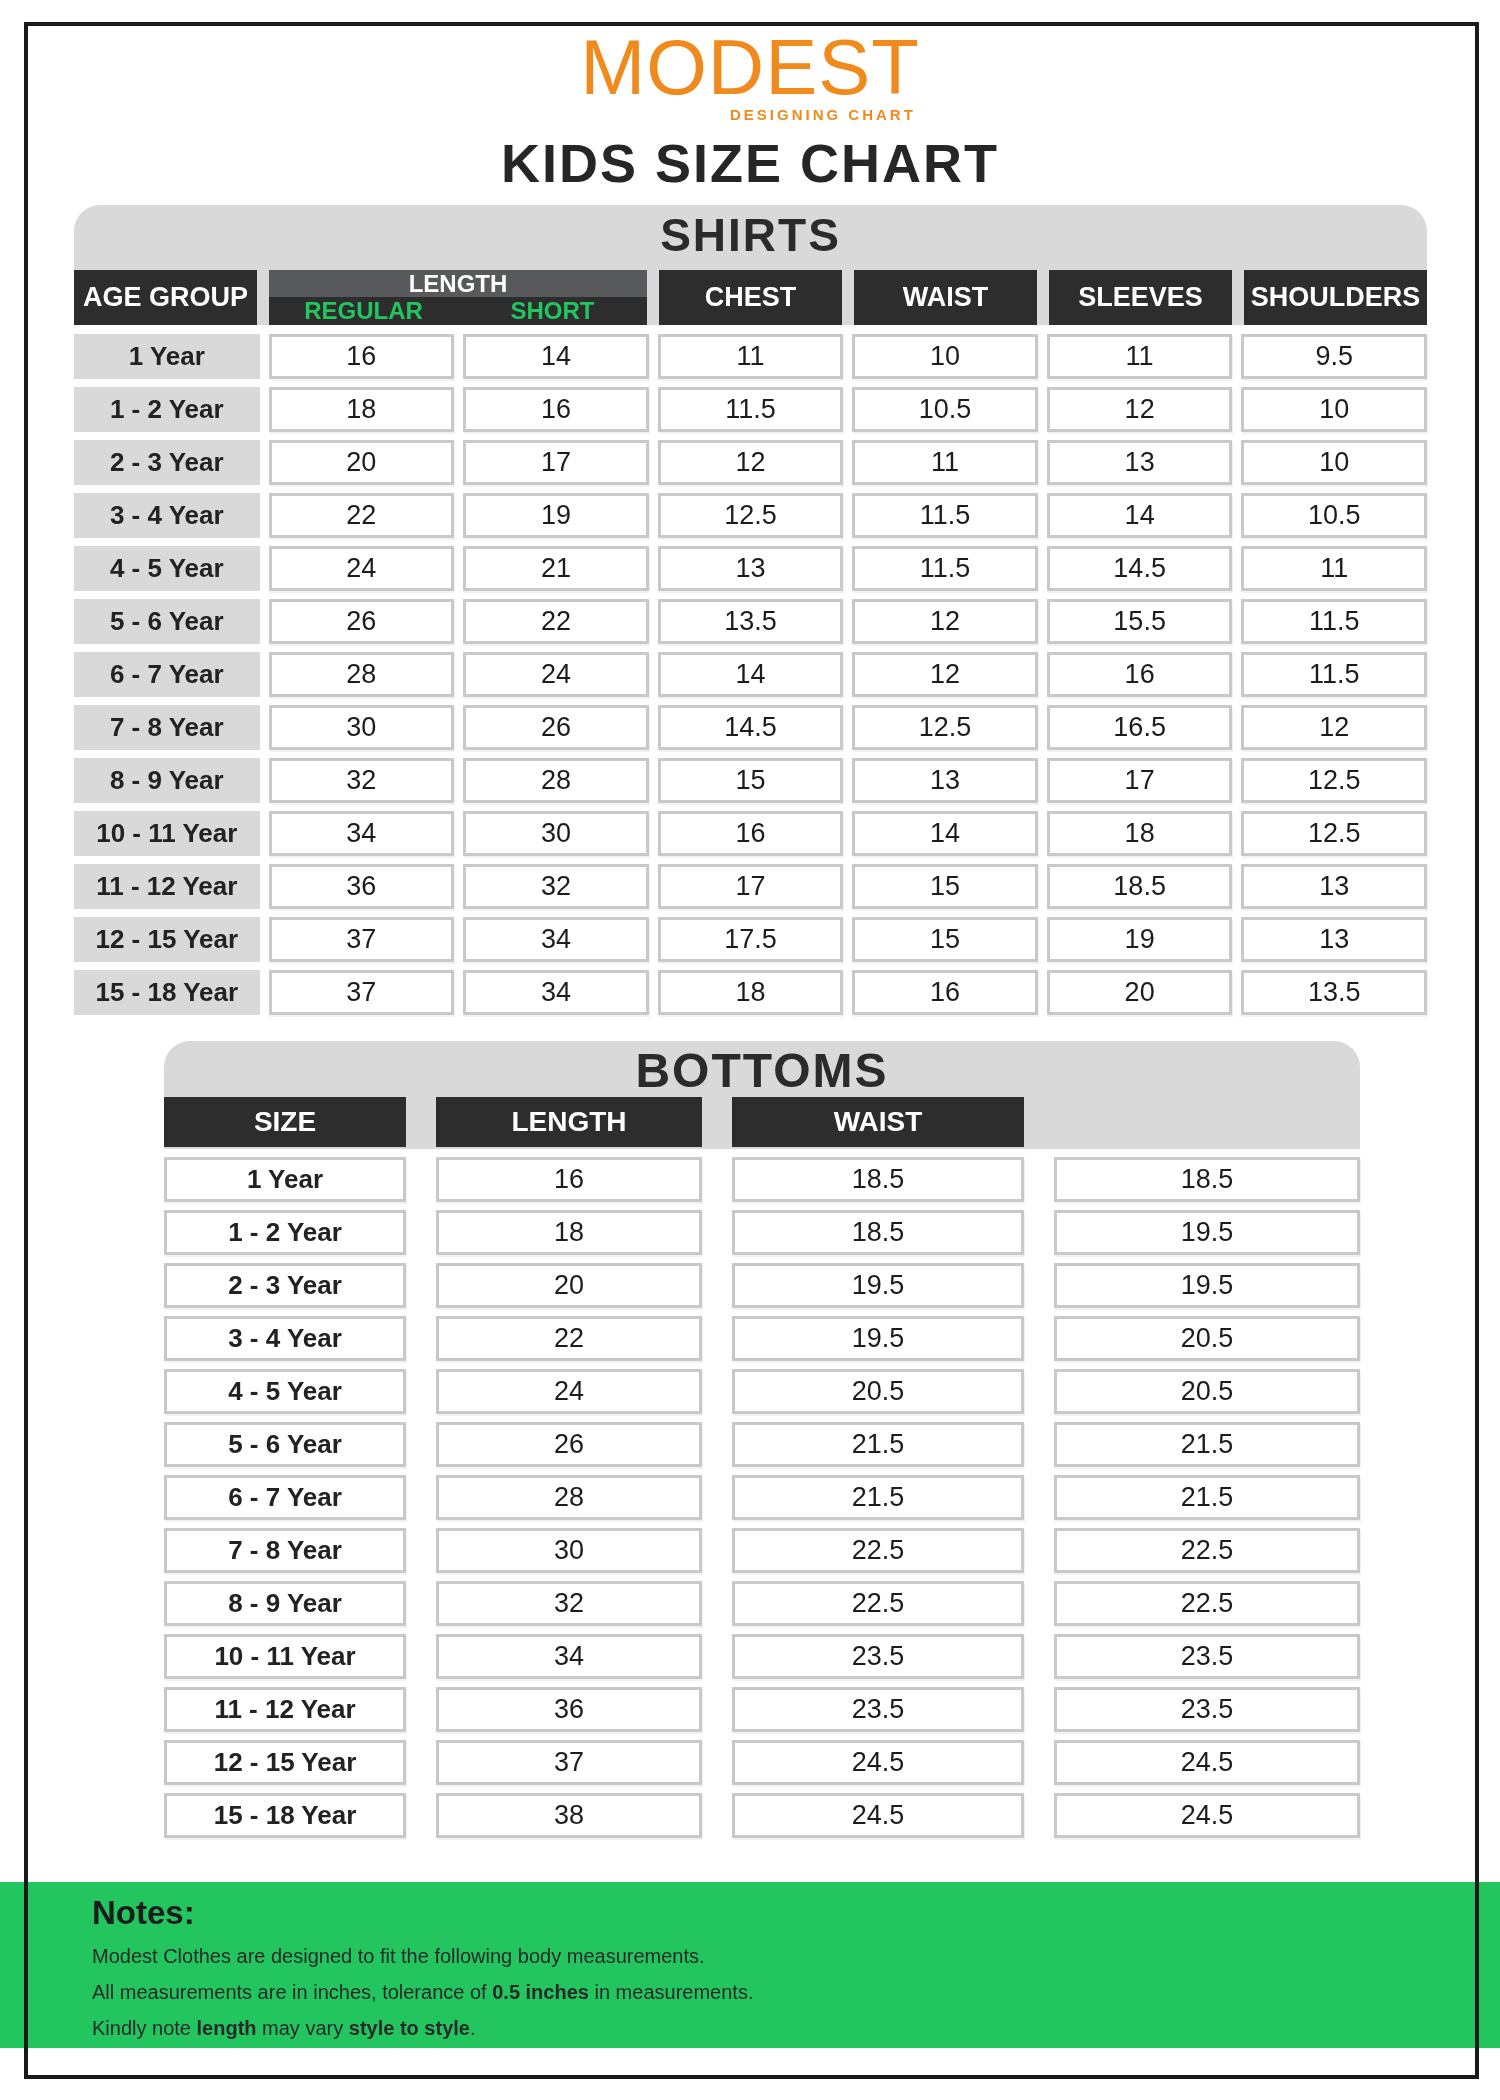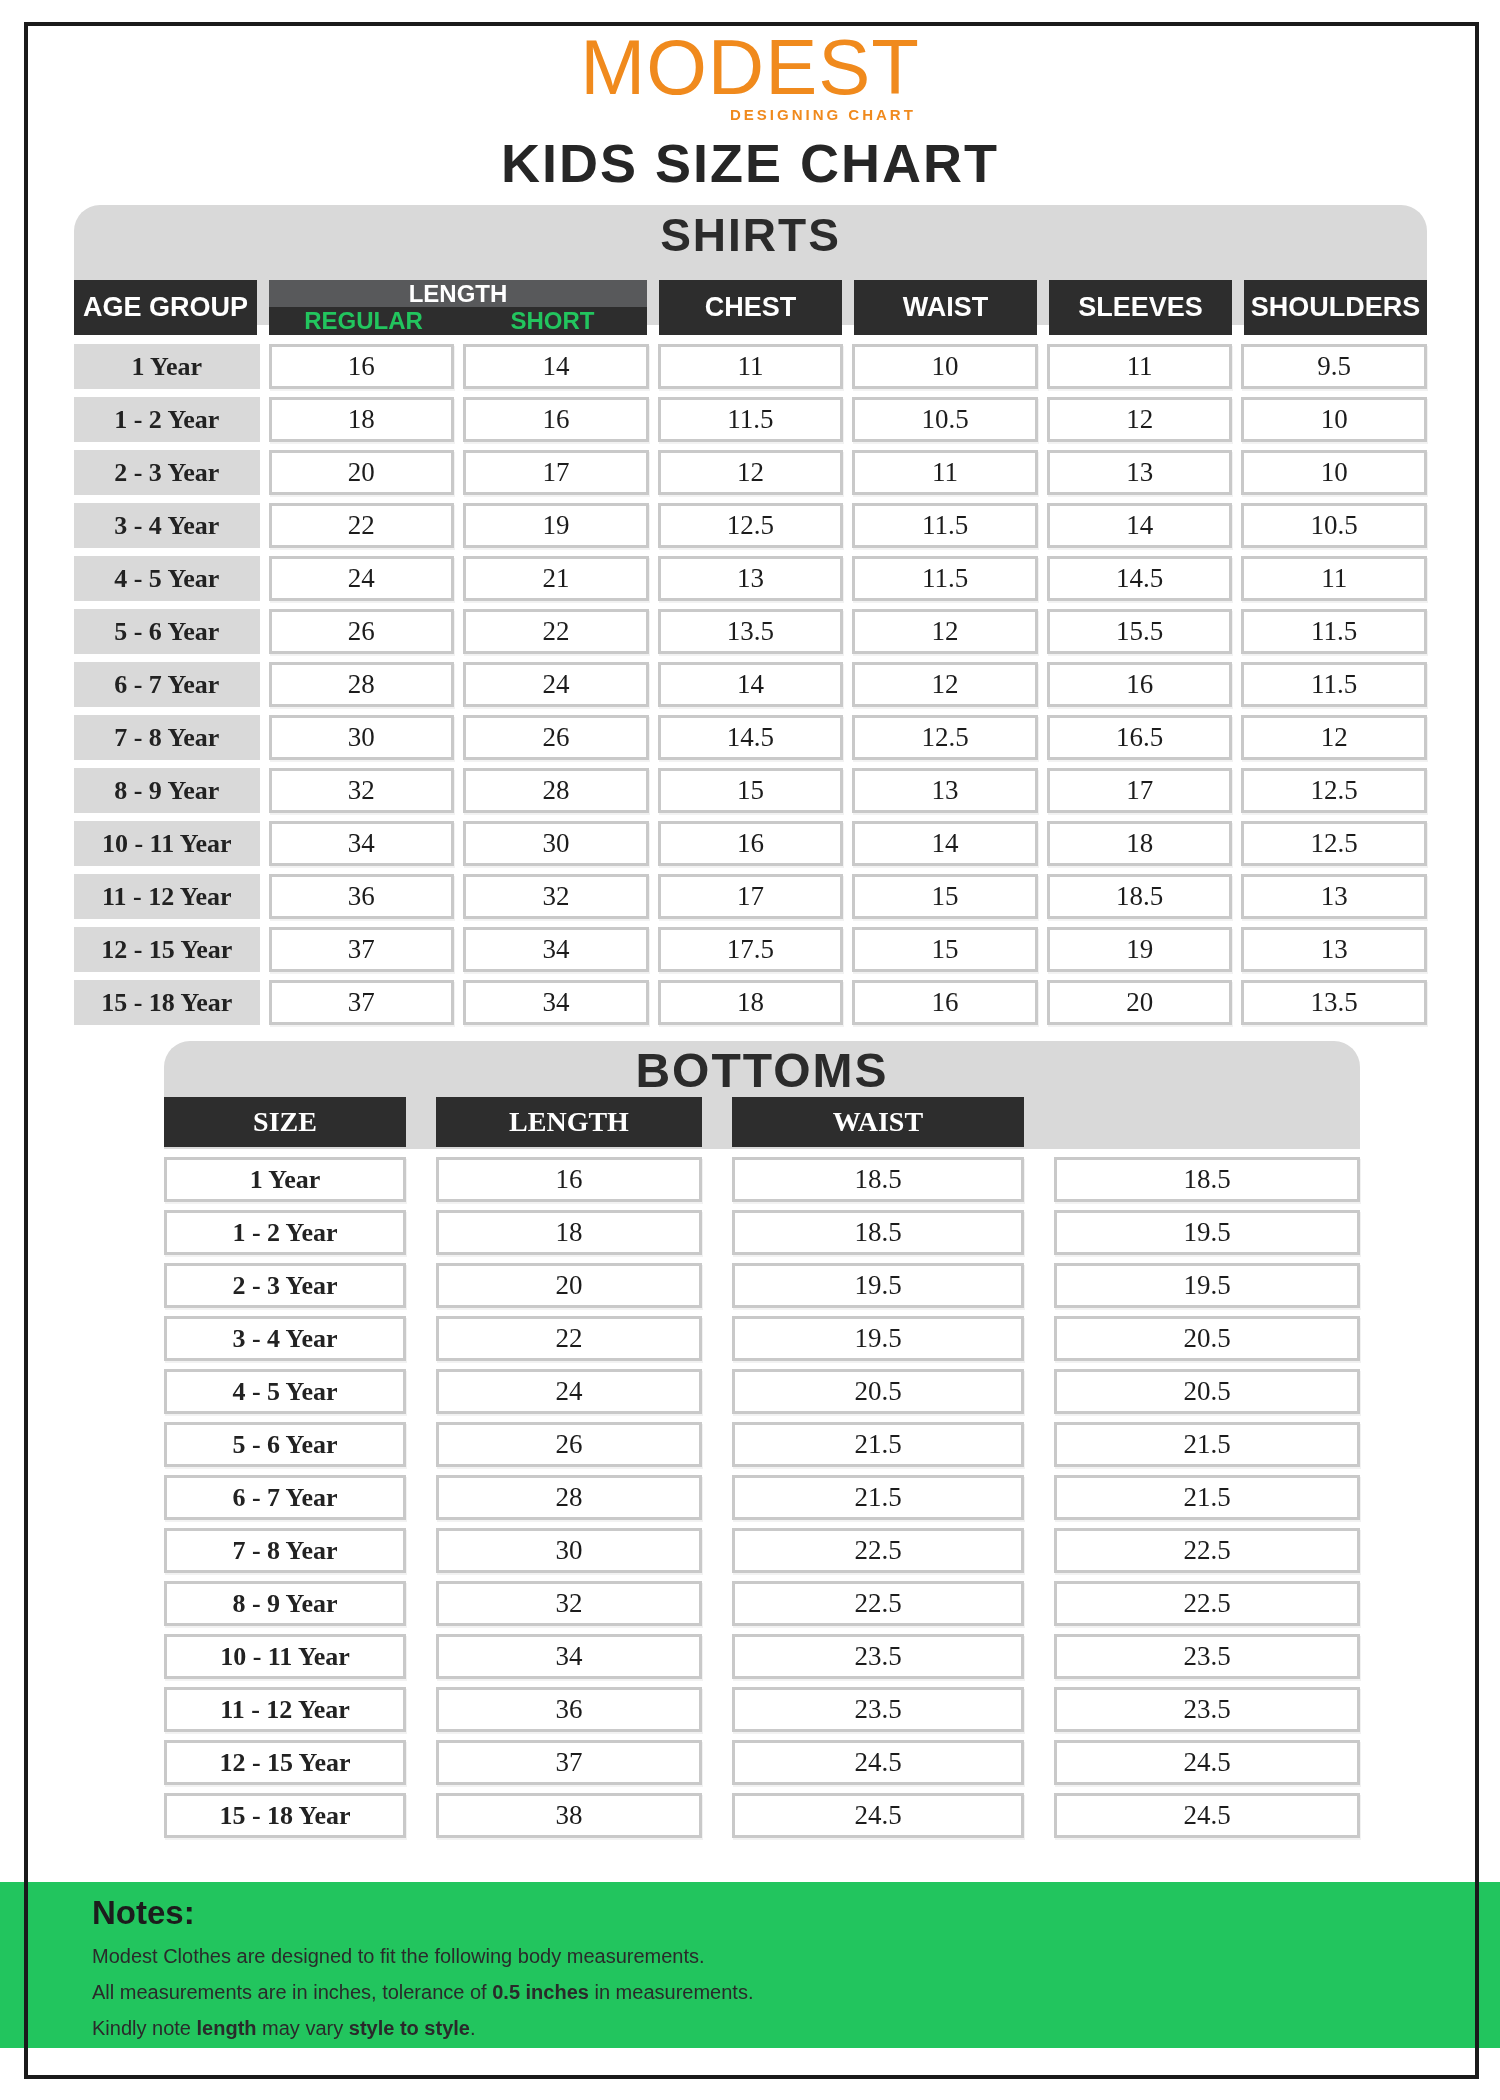--- a/index.html
+++ b/index.html
@@ -17,38 +17,38 @@
              letter-spacing:1px;color:#F08A1D;}
   .tagline{display:block;text-align:right;font-size:15px;font-weight:bold;
            letter-spacing:3px;color:#F08A1D;margin-top:2px;padding-right:4px;}
   .page-title{font-size:54px;font-weight:bold;letter-spacing:2px;color:#262626;margin-top:8px;}
 
   
   .band{position:absolute;top:0;left:0;right:0;background:#D9D9D9;border-radius:26px 26px 0 0;}
   .section-title{position:relative;text-align:center;font-weight:800;color:#2b2b2b;letter-spacing:2px;}
   .hcell{background:#2D2D2D;color:#ffffff;font-weight:bold;display:flex;
          align-items:center;justify-content:center;}
-  .trow{display:grid;height:45px;margin-bottom:8px;font-family:Liberation Serif, serif;}
+  .trow{display:grid;height:45px;margin-bottom:8px;}
   .s7{grid-template-columns:repeat(7,1fr);gap:9px;}
   .b4{grid-template-columns:242px 266px 292px 1fr;column-gap:30px;}
   .age-cell{background:#D9D9D9;font-weight:bold;font-size:26px;color:#222222;
             display:flex;align-items:center;justify-content:center;}
   .val-cell{background:#ffffff;border:3px solid #c9c9c9;box-sizing:border-box;font-size:27px;
             color:#1c1c1c;display:flex;align-items:center;justify-content:center;
             box-shadow:1px 2px 0 rgba(0,0,0,0.05);}
   .size-cell{background:#ffffff;border:3px solid #c9c9c9;box-sizing:border-box;font-size:26px;
              font-weight:bold;color:#222222;display:flex;align-items:center;justify-content:center;
              box-shadow:1px 2px 0 rgba(0,0,0,0.05);}
 
   
   .shirts{position:absolute;top:205px;left:74px;width:1353px;}
   .shirts .band{height:120px;}
   .shirts .section-title{font-size:46px;line-height:50px;padding-top:5px;}
   .shirts-head{position:relative;display:grid;grid-template-columns:repeat(7,1fr);gap:12px;
-               height:55px;margin-top:20px;}
+               height:55px;margin-top:10px;}
   .shirts-head .hcell{font-size:27px;}
   .len-group{grid-column:2 / span 2;display:flex;flex-direction:column;}
   .len-top{background:#58595B;color:#ffffff;font-weight:bold;font-size:24px;height:27px;
            display:flex;align-items:center;justify-content:center;}
   .len-bottom{background:#2D2D2D;color:#22c55e;font-weight:bold;font-size:24px;flex:1;
               display:flex;}
   .len-bottom span{flex:1;display:flex;align-items:center;justify-content:center;}
   .shirts-rows{position:relative;margin-top:9px;}
 
   

